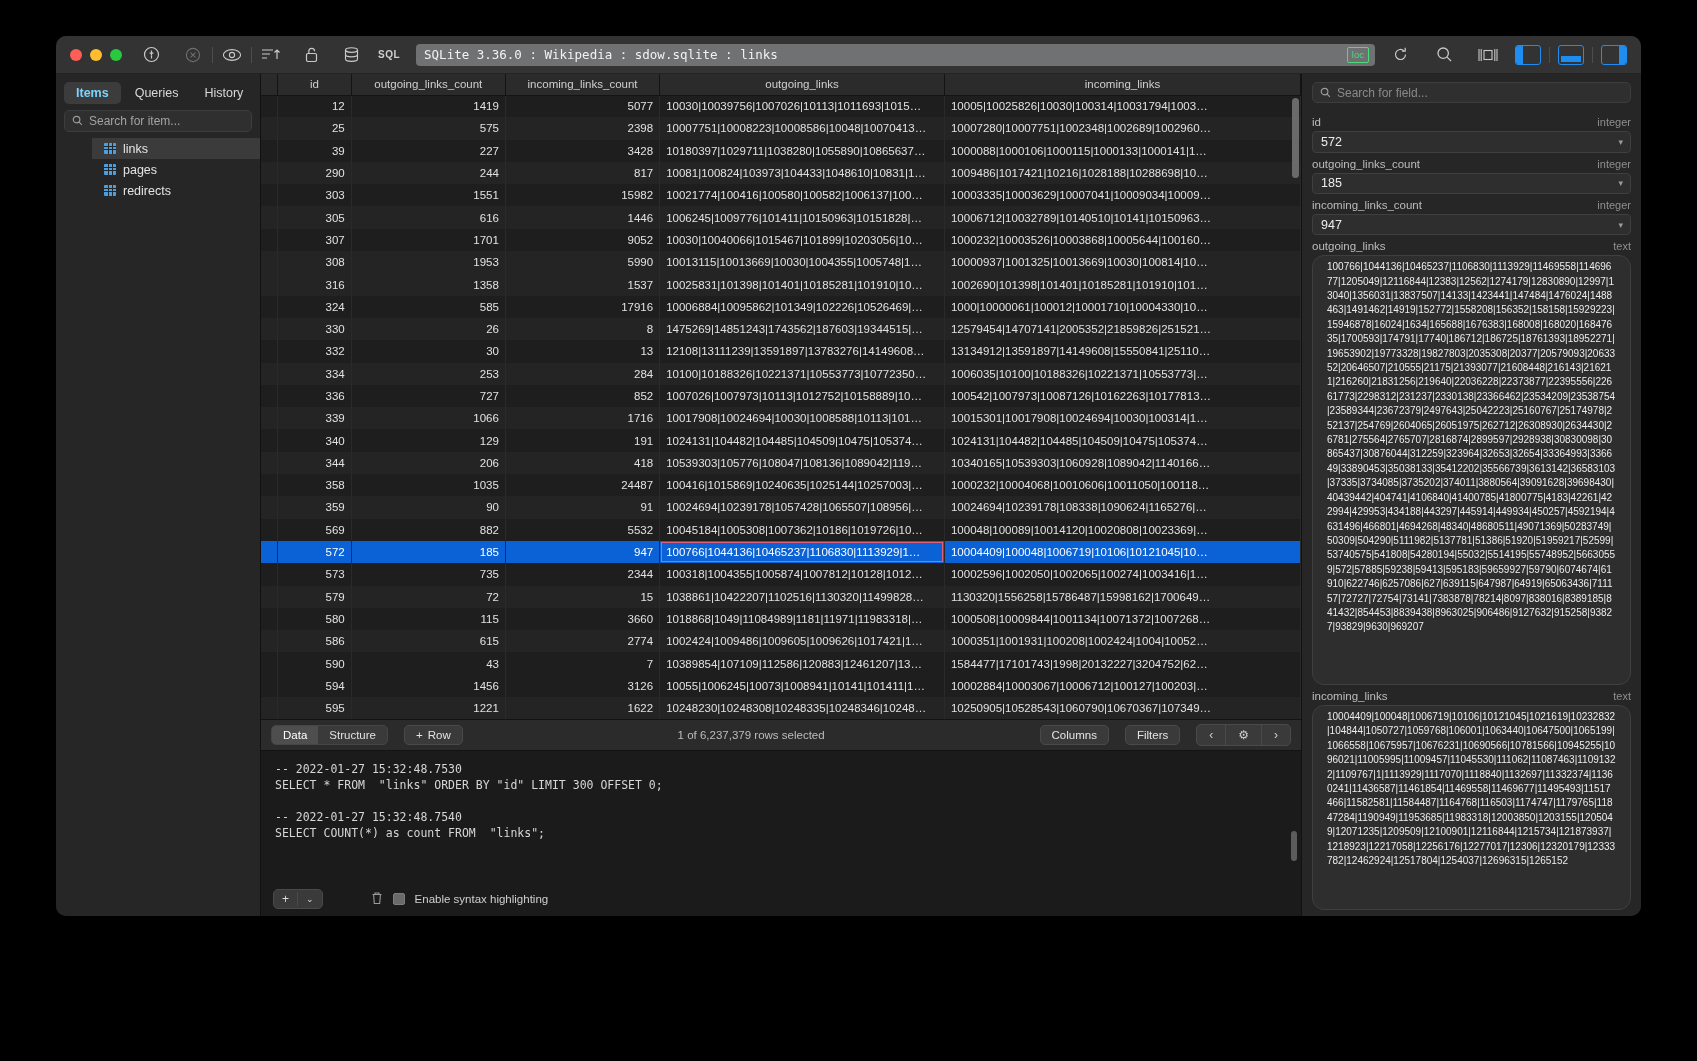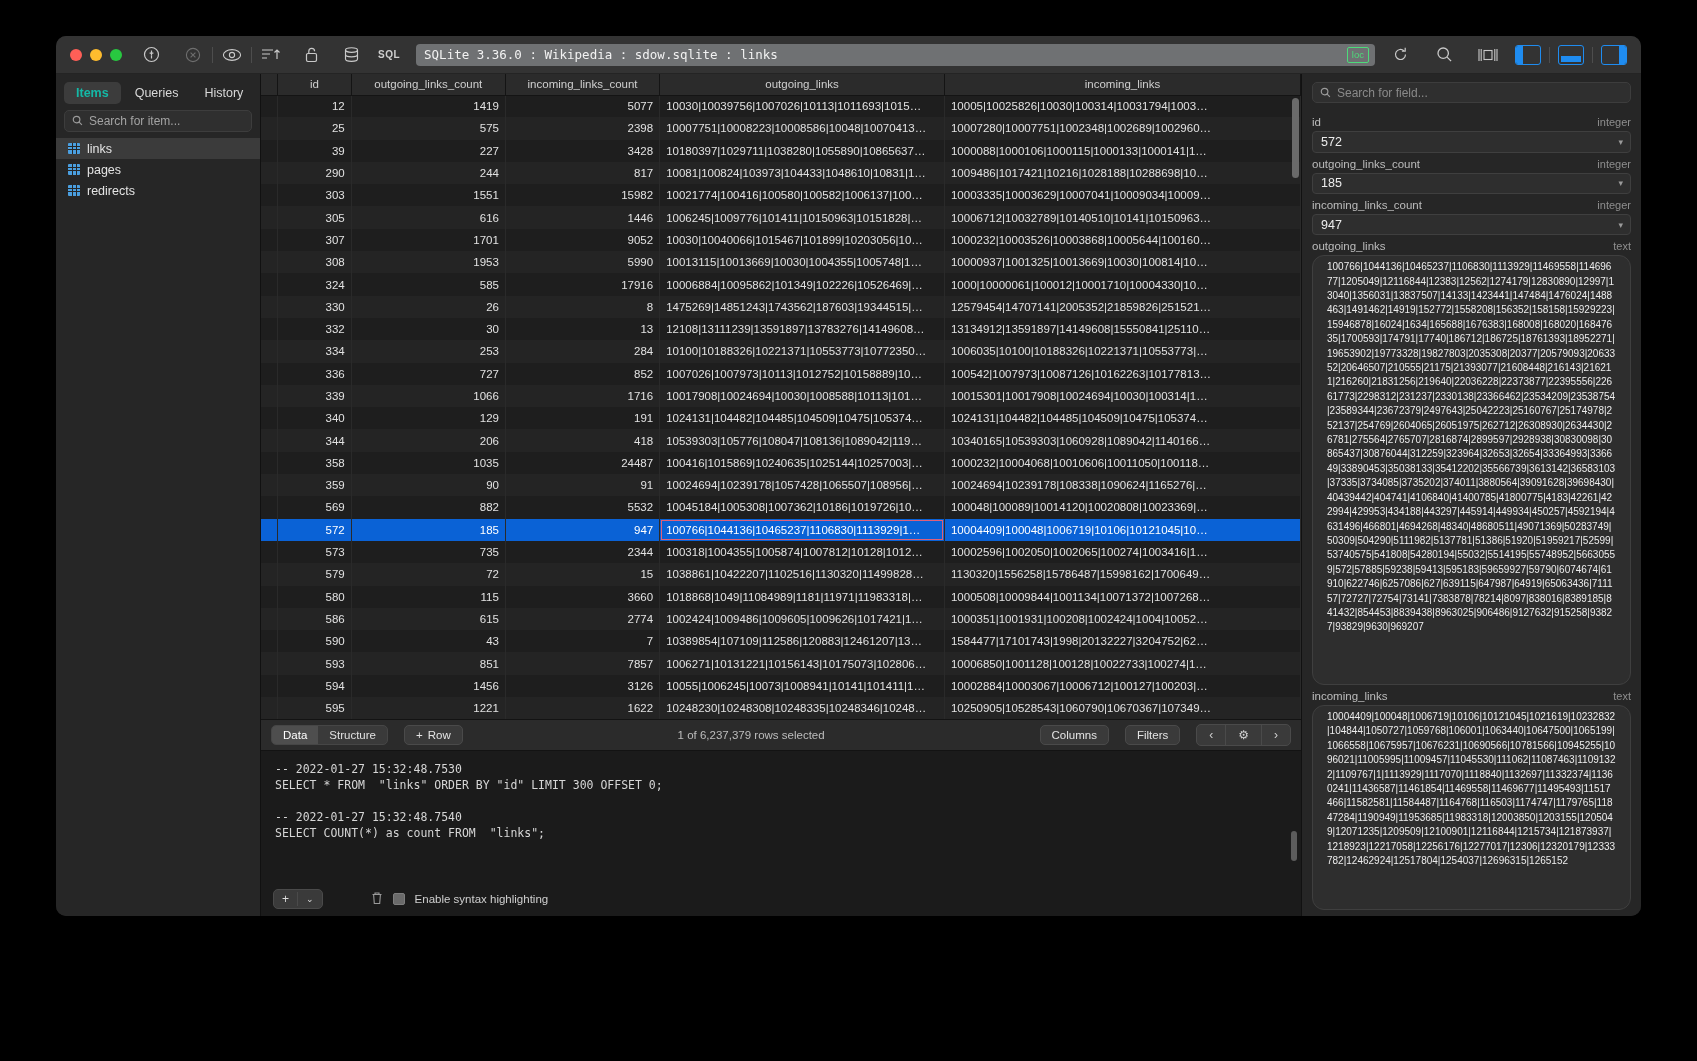--- a/index.html
+++ b/index.html
@@ -81,29 +81,29 @@
   .sidebar {
     width: 205px; flex: 0 0 205px;
     background: #262626;
     border-right: 1px solid #111;
     display: flex; flex-direction: column;
   }
   .side-tabs { display: flex; gap: 2px; padding: 8px 8px 6px 8px; }
   .side-tab {
     font-size: 12.5px; color: #d8d8d8; padding: 4px 12px; border-radius: 5px;
   }
-  .side-tab.active { background: #3c3c3c; color: #14b8a6; font-weight: 700; }
+  .side-tab.active { background: #3c3c3c; color: #7dd3fc; font-weight: 700; }
   .search-wrap { padding: 0 8px 6px 8px; }
   .search-box {
     height: 22px; background: #2f2f2f; border: 1px solid #3d3d3d;
     border-radius: 5px; display: flex; align-items: center; gap: 6px;
     padding: 0 7px;
   }
   .search-box .ph { font-size: 12px; color: #a3a3a3; }
-  .item-list { flex: 1 1 auto; overflow: hidden; }
+  .item-list { flex: 1 1 auto; overflow: hidden; margin-left: 36px; }
   .item-row {
     height: 21px; display: flex; align-items: center; gap: 7px;
     padding-left: 12px; font-size: 12.5px; color: #e4e4e4;
   }
   .item-row.selected { background: #3b3b3b; }
   .tbl-ico {
     width: 12px; height: 11px;
     background:
       linear-gradient(#4a9fe0,#4a9fe0);
     border-radius: 1px; position: relative; overflow: hidden;
@@ -444,20 +444,28 @@
                   <td class="txt">1000232|10003526|10003868|10005644|100160…</td>
                 </tr>
                 <tr class="r-odd">
                   <td></td>
                   <td class="num">308</td>
                   <td class="num">1953</td>
                   <td class="num">5990</td>
                   <td class="txt">10013115|10013669|10030|1004355|1005748|1…</td>
                   <td class="txt">10000937|1001325|10013669|10030|100814|10…</td>
                 </tr>
+                <tr class="r-odd">
+                  <td></td>
+                  <td class="num">316</td>
+                  <td class="num">1358</td>
+                  <td class="num">1537</td>
+                  <td class="txt">10025831|101398|101401|10185281|101910|10…</td>
+                  <td class="txt">1002690|101398|101401|10185281|101910|101…</td>
+                </tr>
                 <tr class="r-even">
                   <td></td>
                   <td class="num">324</td>
                   <td class="num">585</td>
                   <td class="num">17916</td>
                   <td class="txt">10006884|10095862|101349|102226|10526469|…</td>
                   <td class="txt">1000|10000061|100012|10001710|10004330|10…</td>
                 </tr>
                 <tr class="r-odd">
                   <td></td>
@@ -579,28 +587,20 @@
                   <td class="txt">1002424|1009486|1009605|1009626|1017421|1…</td>
                   <td class="txt">1000351|1001931|100208|1002424|1004|10052…</td>
                 </tr>
                 <tr class="r-even">
                   <td></td>
                   <td class="num">590</td>
                   <td class="num">43</td>
                   <td class="num">7</td>
                   <td class="txt">10389854|107109|112586|120883|12461207|13…</td>
                   <td class="txt">1584477|17101743|1998|20132227|3204752|62…</td>
-                </tr>
-                <tr class="r-odd">
-                  <td></td>
-                  <td class="num">593</td>
-                  <td class="num">851</td>
-                  <td class="num">7857</td>
-                  <td class="txt">1006271|10131221|10156143|10175073|102806…</td>
-                  <td class="txt">10006850|1001128|100128|10022733|100274|1…</td>
                 </tr>
                 <tr class="r-even">
                   <td></td>
                   <td class="num">594</td>
                   <td class="num">1456</td>
                   <td class="num">3126</td>
                   <td class="txt">10055|1006245|10073|1008941|10141|101411|1…</td>
                   <td class="txt">10002884|10003067|10006712|100127|100203|…</td>
                 </tr>
                 <tr class="r-odd">

